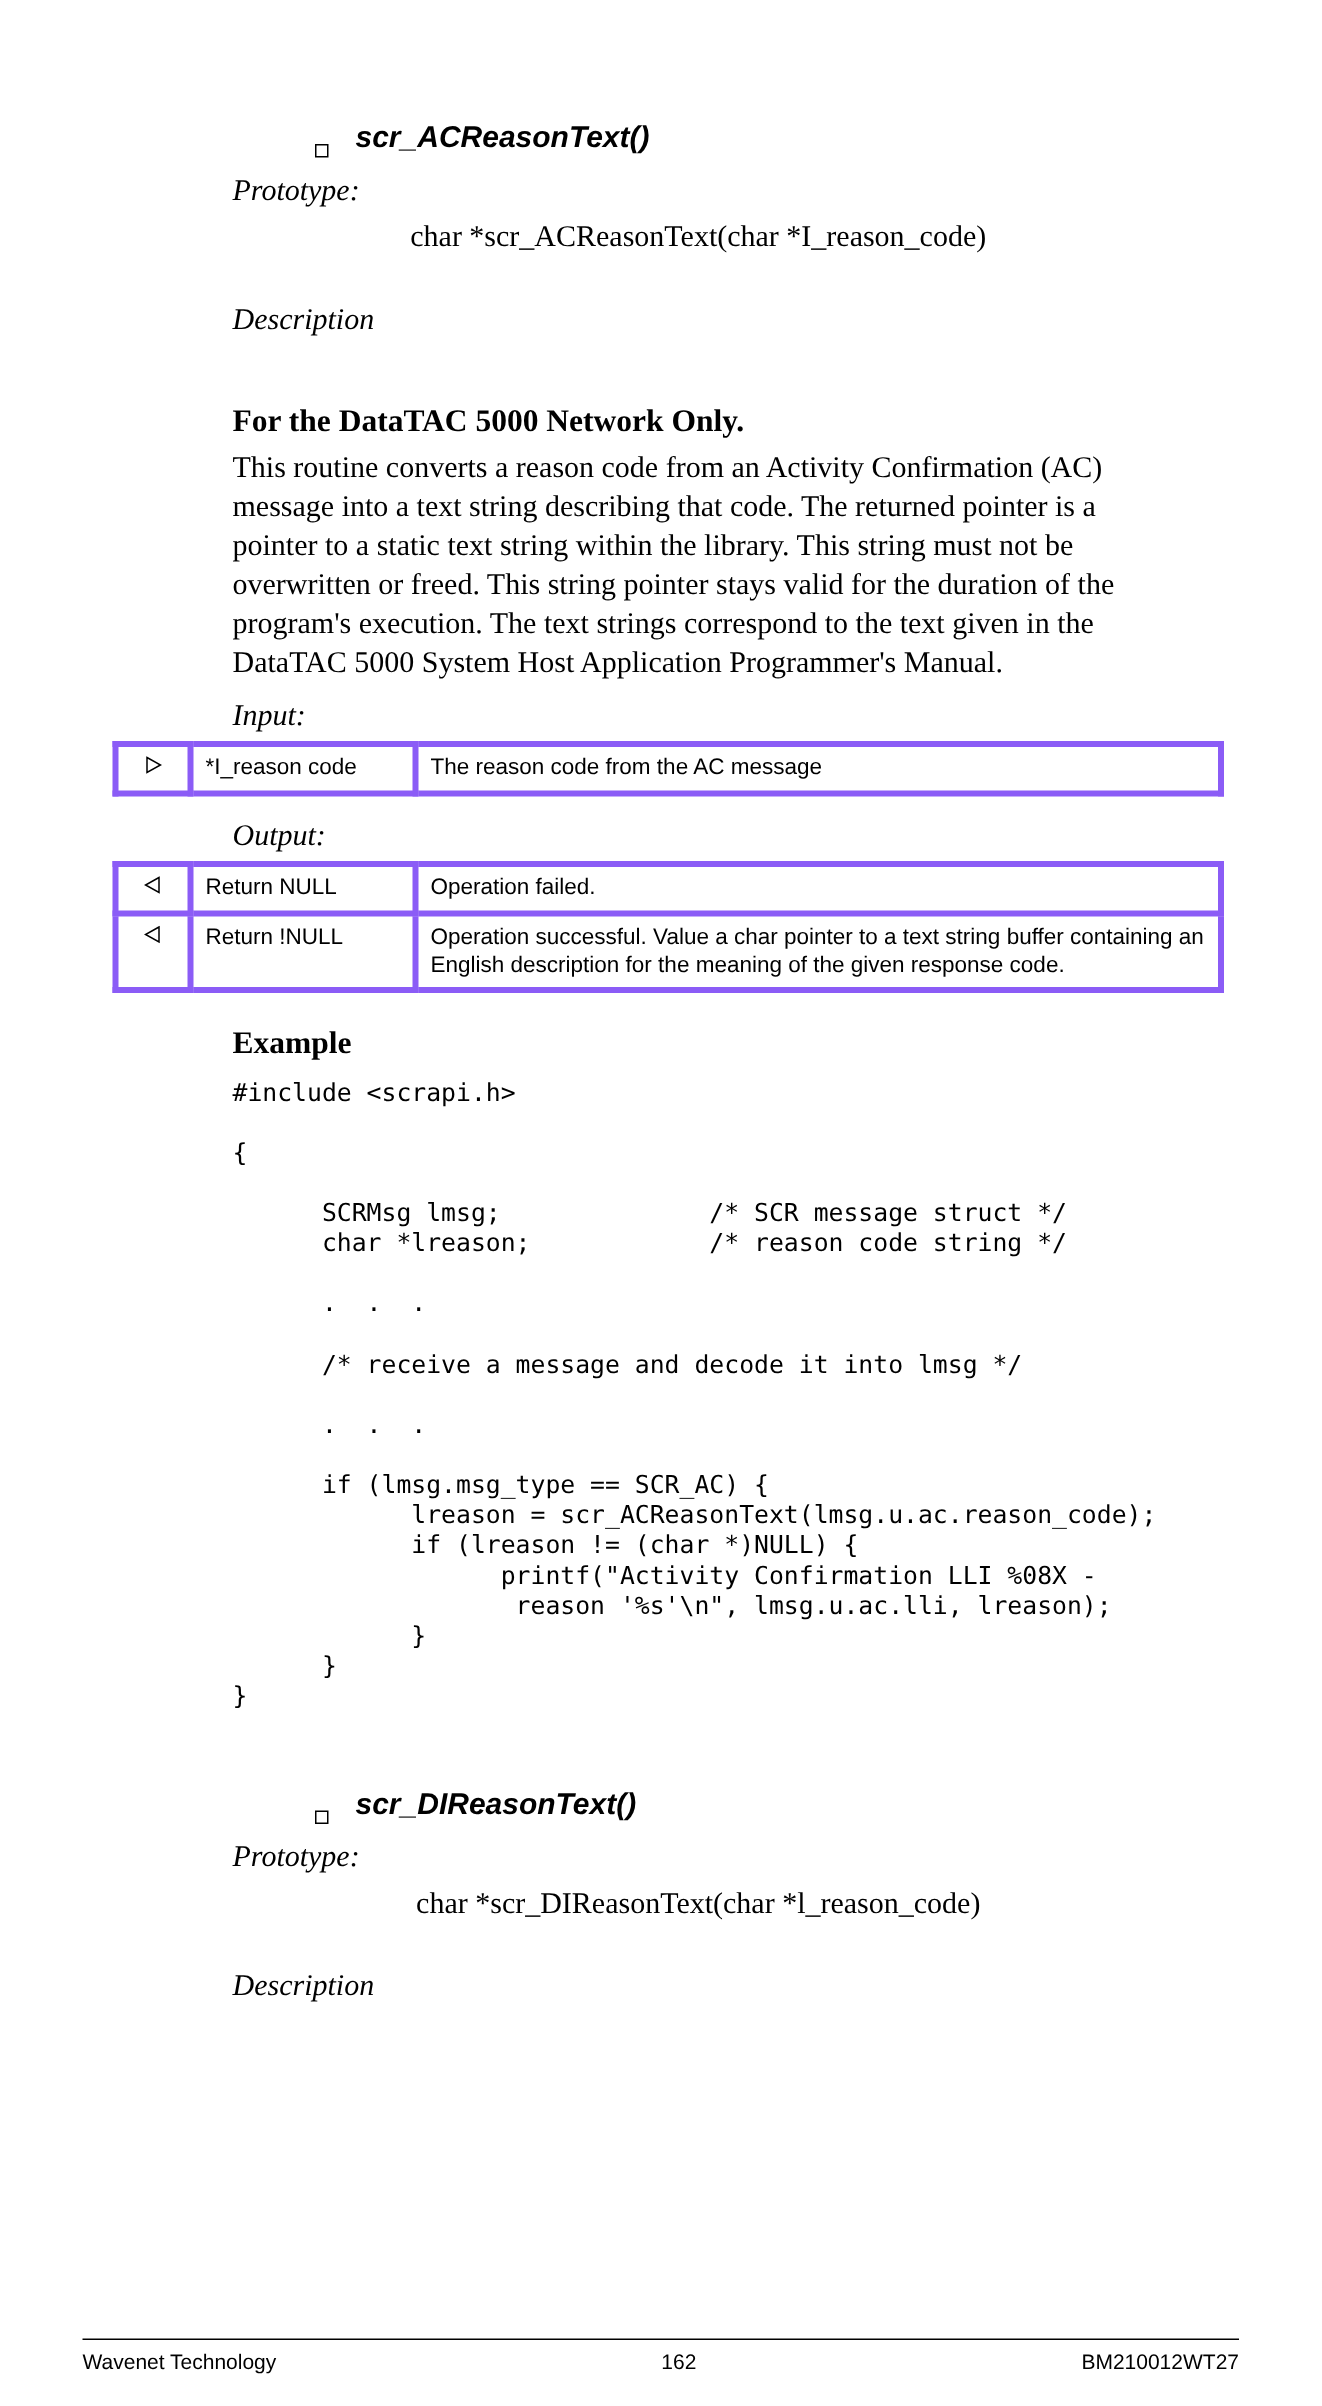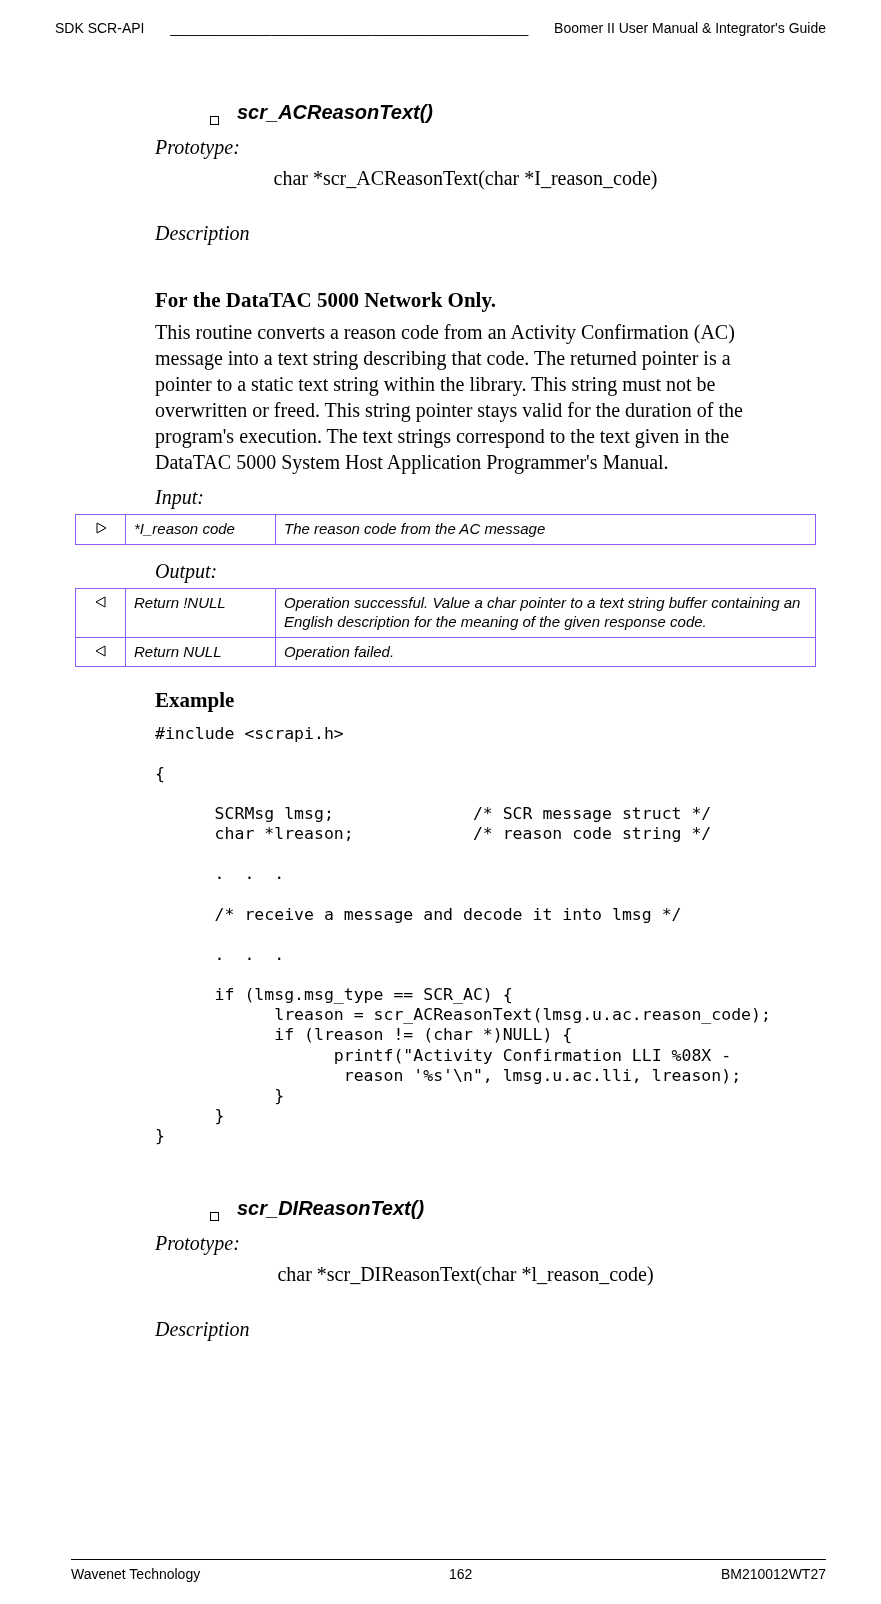--- a/index.html
+++ b/index.html
@@ -18,43 +18,38 @@
   .bullet-square { width: 9px; height: 9px; border: 1.5px solid #000; margin-top: 7px; flex: none; }
   .bullet-text { font-family: Arial, Helvetica, sans-serif; font-weight: bold; font-size: 20px; }
 
   .italic-label { font-style: italic; font-size: 20px; margin: 6px 0 4px 0; }
   .proto { font-size: 20px; margin: 6px 0 30px 0; text-align: center; }
   .desc-heading { font-weight: bold; font-size: 21px; margin-bottom: 6px; margin-top: 41px; }
   .body-para { font-size: 20px; margin-bottom: 10px; line-height: 1.3; }
 
   .table-wrap { margin: 4px -40px 14px -80px; }
   table.param { border-collapse: collapse; width: 100%; font-family: Arial, Helvetica, sans-serif; font-size: 15px; }
-  table.param td { border: 1px solid #8b5cf6; padding: 5px 8px; vertical-align: top; font-style: italic; }
+  table.param td { border: 4px solid #8b5cf6; padding: 5px 8px; vertical-align: top; }
   table.param td.arrow { width: 50px; text-align: center; font-family: Arial, sans-serif; }
   table.param td.pname { width: 150px; }
 
   .example-head { font-weight: bold; font-size: 21px; margin: 20px 0 10px 0; }
   pre.code { font-family: "Lucida Sans Typewriter", "Lucida Console", monospace; font-size: 16.5px; line-height: 1.22; white-space: pre; margin: 0 -40px 0 0; }
 
-  .bottom { position: absolute; left: 16px; right: 0; bottom: 22px; padding: 0 55px; font-family: Arial, Helvetica, sans-serif; font-size: 14px; }
+  .bottom { position: absolute; left: 0; right: 0; bottom: 22px; padding: 0 55px; font-family: Arial, Helvetica, sans-serif; font-size: 14px; }
   .bottom-line { border-top: 1px solid #000; margin-bottom: 6px; }
   .bottom-row { display: flex; justify-content: space-between; }
 
   svg.tri { width: 12px; height: 12px; }
 </style>
 </head>
 <body>
 
 <div class="page">
 
-  <div class="top-header">
-    <span>SDK SCR-API</span>
-    <span class="filler"></span>
-    <span>Boomer II User Manual &amp; Integrator's Guide</span>
-  </div>
 
   <div class="content">
 
     <div class="bullet-row">
       <span class="bullet-square"></span>
       <span class="bullet-text">scr_ACReasonText()</span>
     </div>
 
     <p class="italic-label">Prototype:</p>
     <p class="proto">char *scr_ACReasonText(char *I_reason_code)</p>
@@ -83,31 +78,31 @@
     <p class="italic-label">Output:</p>
     <div class="table-wrap">
       <table class="param">
         <tbody>
             <tr>
           <td class="arrow">
             <svg class="tri" viewBox="0 0 12 12">
                   <polygon points="10,1 1,6 10,11" fill="none" stroke="#000" stroke-width="1"></polygon>
                 </svg>
           </td>
-          <td class="pname">Return !NULL</td>
-          <td>Operation successful. Value a char pointer to a text string buffer containing an English description for the meaning of the given response code.</td>
+          <td class="pname">Return NULL</td>
+          <td>Operation failed.</td>
         </tr>
         <tr>
           <td class="arrow">
             <svg class="tri" viewBox="0 0 12 12">
                   <polygon points="10,1 1,6 10,11" fill="none" stroke="#000" stroke-width="1"></polygon>
                 </svg>
           </td>
-          <td class="pname">Return NULL</td>
-          <td>Operation failed.</td>
+          <td class="pname">Return !NULL</td>
+          <td>Operation successful. Value a char pointer to a text string buffer containing an English description for the meaning of the given response code.</td>
         </tr>
       </tbody>
         </table>
     </div>
 
     <p class="example-head">Example</p>
     <pre class="code">#include &lt;scrapi.h&gt;
 
 {
 

